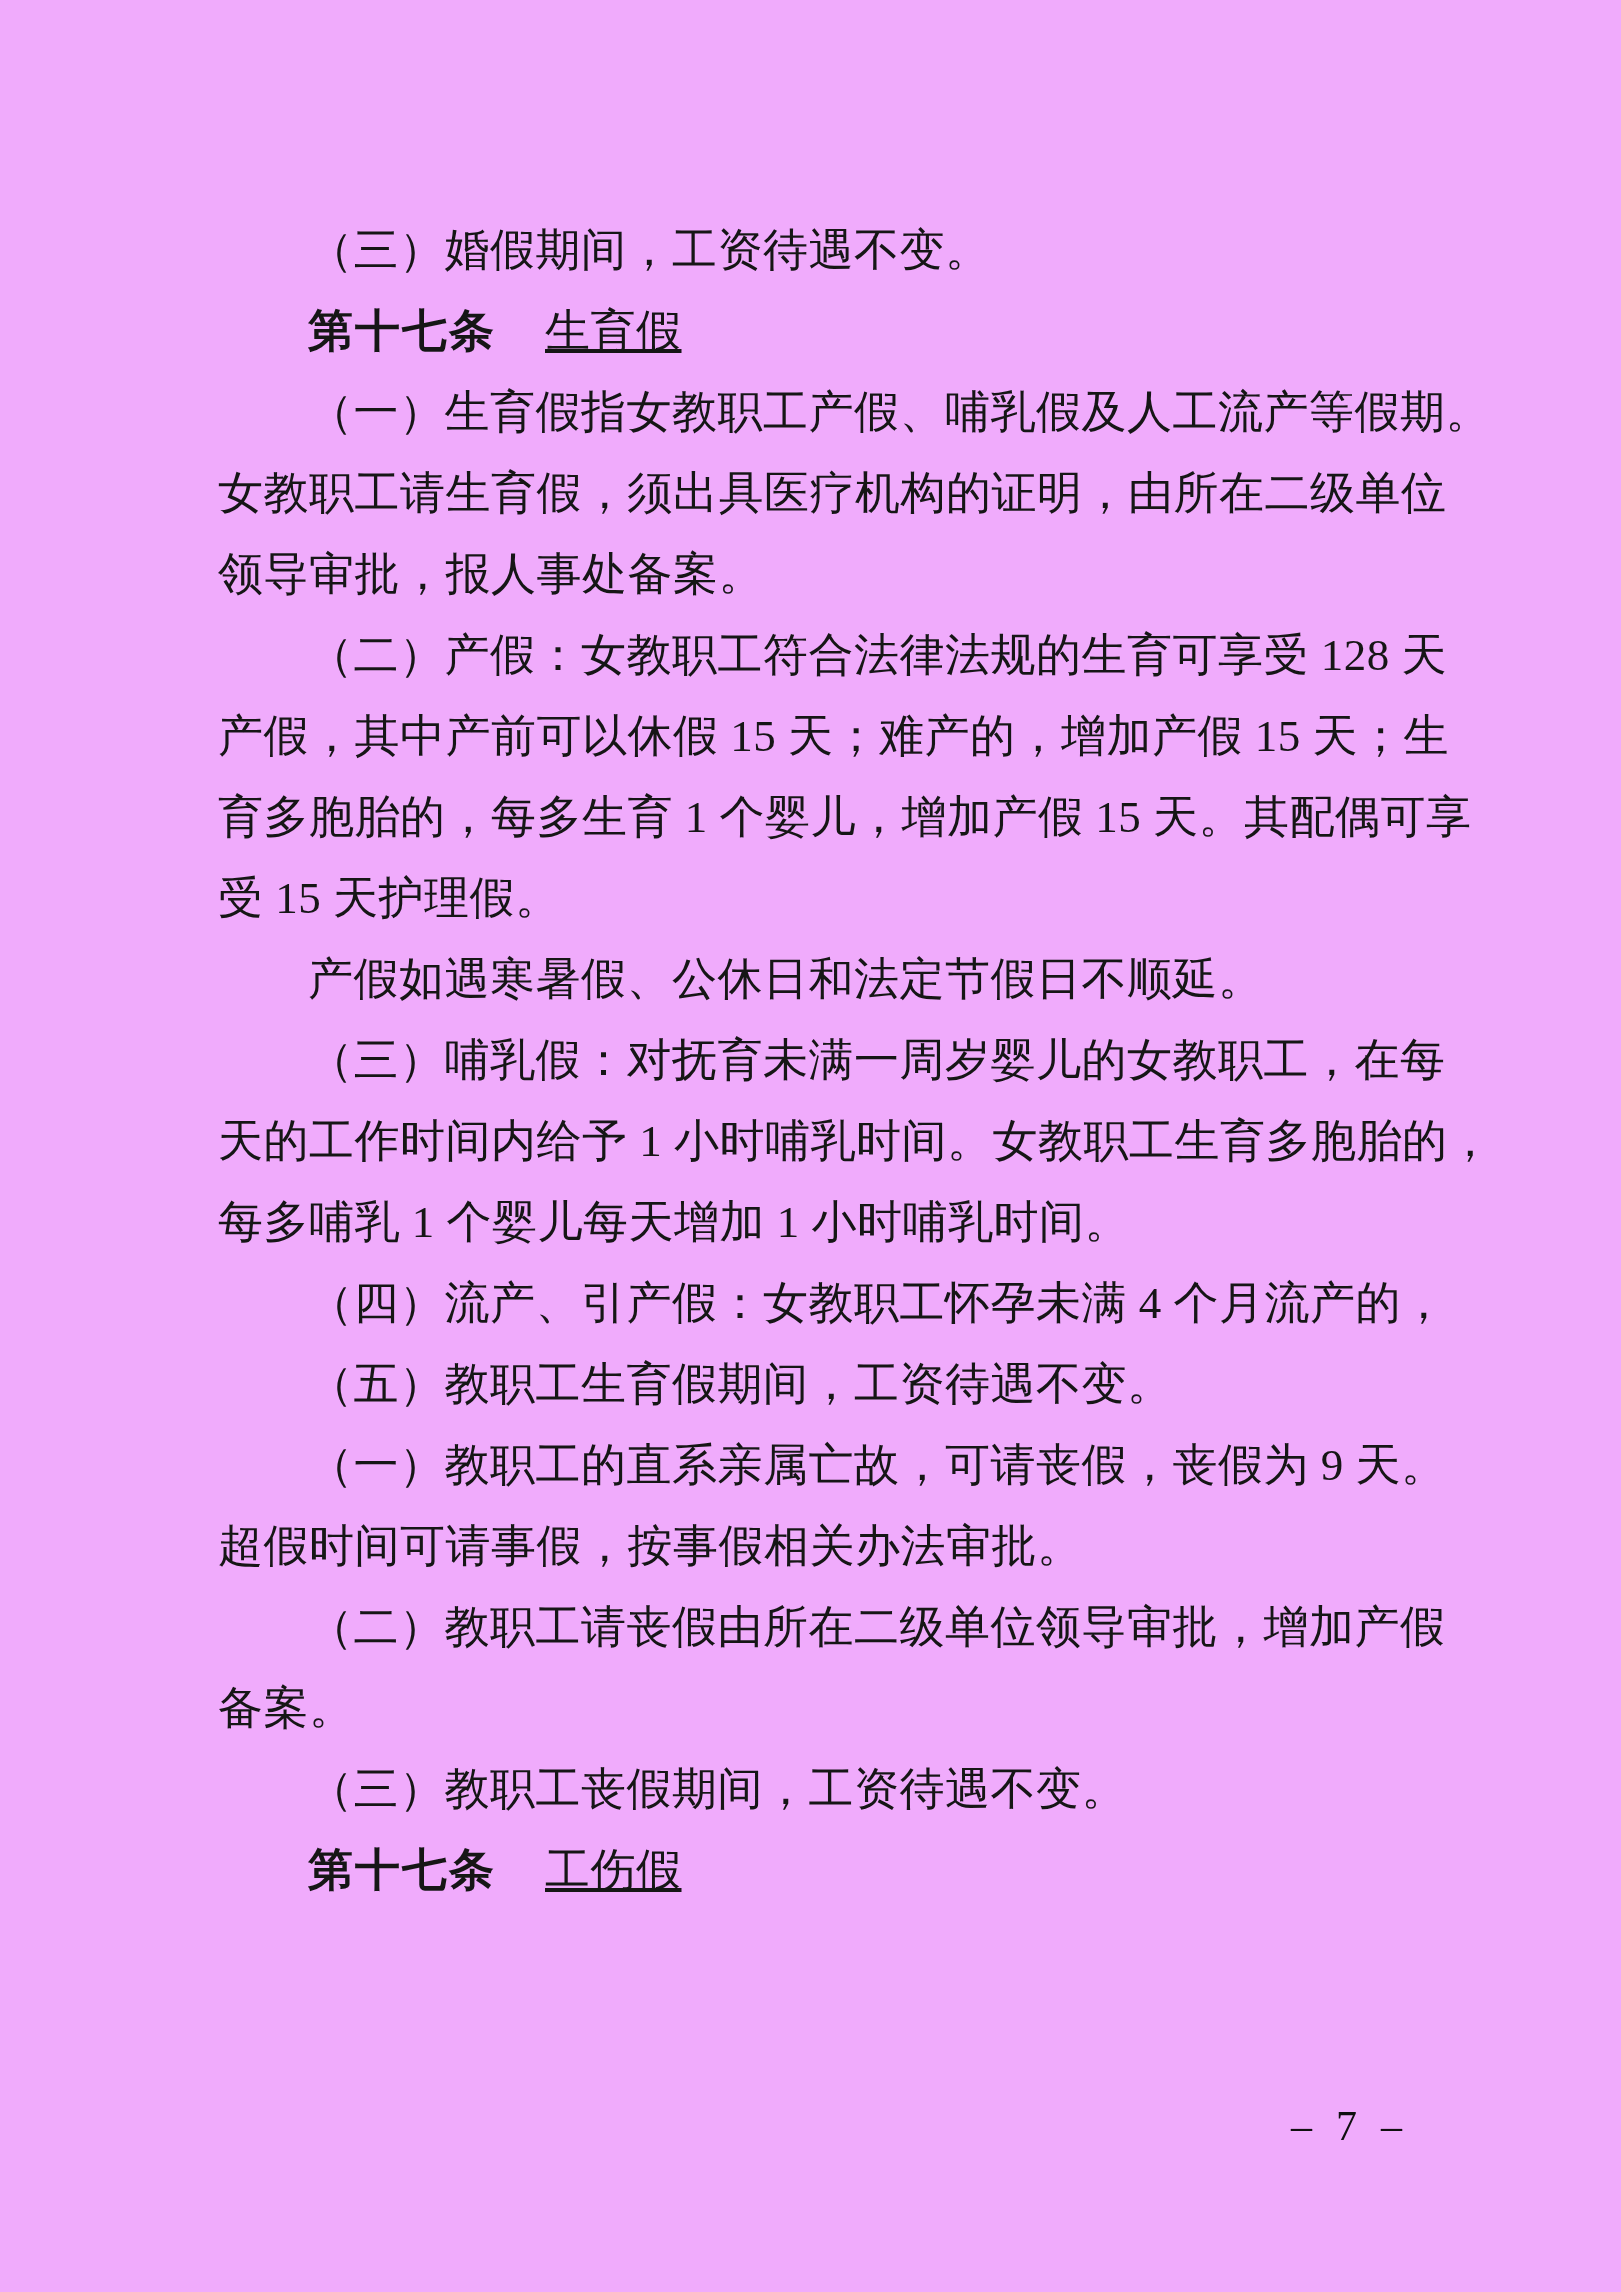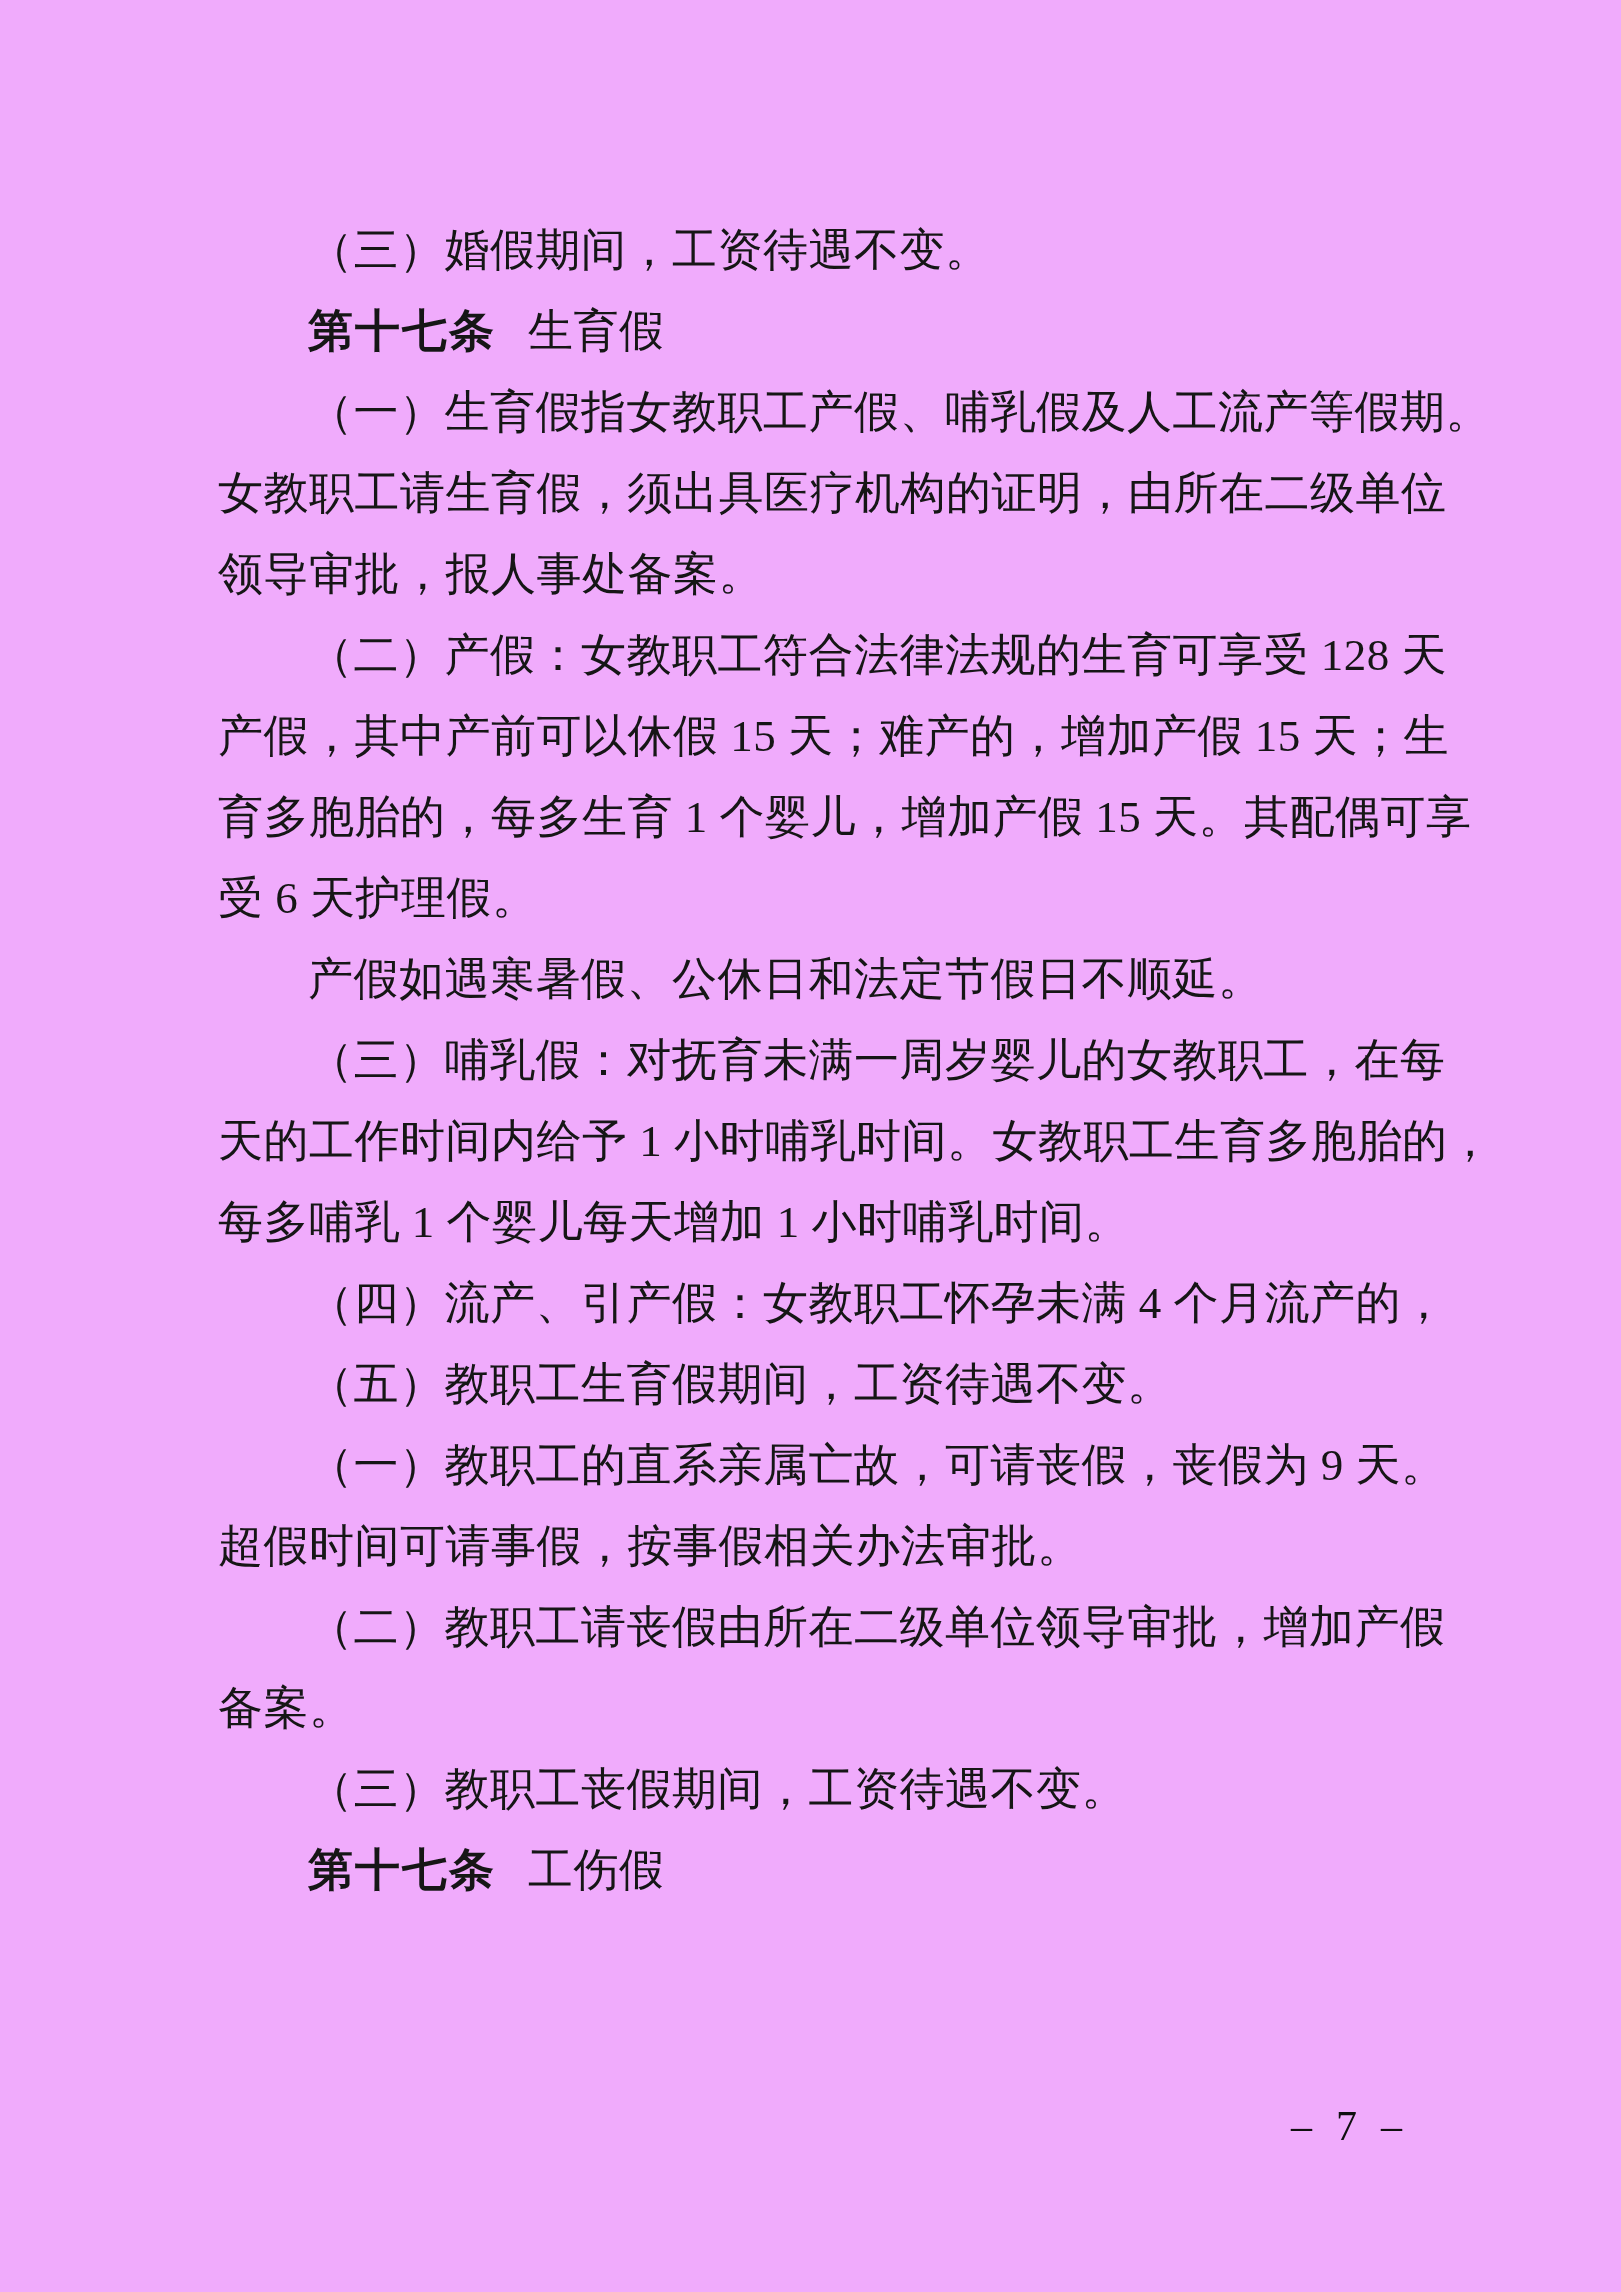--- a/index.html
+++ b/index.html
@@ -31,22 +31,23 @@
     font-weight: 400;
   }
   .line.indent {
     padding-left: 90px;
   }
   .heading .hnum {
     font-weight: 700;
     letter-spacing: 2px;
   }
   .heading .htitle {
-    margin-left: 32px;
+    margin-left: 49px;
     font-weight: 400;
+    text-decoration: underline;
   }
   .pagenum {
     position: absolute;
     top: 2105px;
     right: 216px;
     font-size: 42px;
     line-height: 42px;
     letter-spacing: 2.9px;
     word-spacing: 7.8px;
     color: #101010;
@@ -63,21 +64,21 @@
     <div class="line indent heading">
       <span class="hnum">第十七条</span><span class="htitle">生育假</span>
     </div>
 
     <div class="line indent">（一）生育假指女教职工产假、哺乳假及人工流产等假期。</div>
     <div class="line">女教职工请生育假，须出具医疗机构的证明，由所在二级单位</div>
     <div class="line">领导审批，报人事处备案。</div>
     <div class="line indent">（二）产假：女教职工符合法律法规的生育可享受 128 天</div>
     <div class="line">产假，其中产前可以休假 15 天；难产的，增加产假 15 天；生</div>
     <div class="line">育多胞胎的，每多生育 1 个婴儿，增加产假 15 天。其配偶可享</div>
-    <div class="line">受 6 天护理假。</div>
+    <div class="line">受 15 天护理假。</div>
     <div class="line indent">产假如遇寒暑假、公休日和法定节假日不顺延。</div>
     <div class="line indent">（三）哺乳假：对抚育未满一周岁婴儿的女教职工，在每</div>
     <div class="line">天的工作时间内给予 1 小时哺乳时间。女教职工生育多胞胎的，</div>
     <div class="line">每多哺乳 1 个婴儿每天增加 1 小时哺乳时间。</div>
     <div class="line indent">（四）流产、引产假：女教职工怀孕未满 4 个月流产的，</div>
     <div class="line indent">（五）教职工生育假期间，工资待遇不变。</div>
 
 
     <div class="line indent">（一）教职工的直系亲属亡故，可请丧假，丧假为 9 天。</div>
     <div class="line">超假时间可请事假，按事假相关办法审批。</div>

